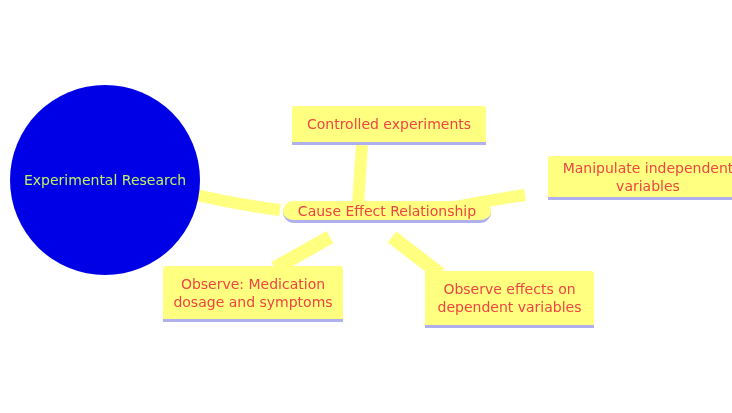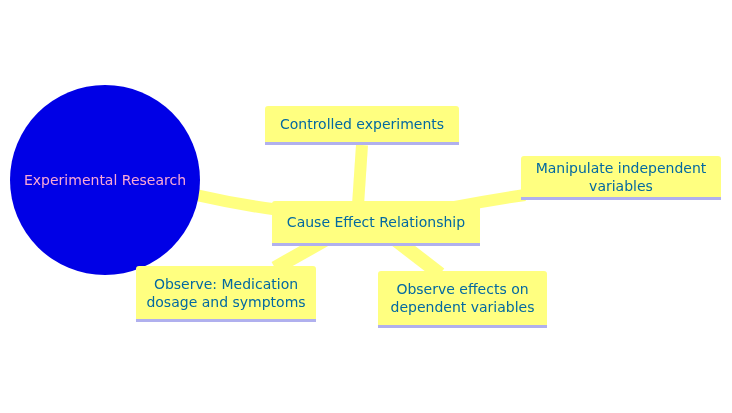--- a/index.html
+++ b/index.html
@@ -2,29 +2,29 @@
 <html><head>
   <meta charset="utf-8">
   <style>
     html, body { margin:0; padding:0; background:#ffffff; }
     body { width:732px; height:413px; position:relative; overflow:hidden;
       font-family:"DejaVu Sans", sans-serif; }
     #canvas { position:absolute; left:0; top:0; width:732px; height:413px; }
     .connector { stroke:#ffff80; fill:none; stroke-linecap:butt; }
     .root { position:absolute; left:10px; top:85px; width:190px; height:190px;
       border-radius:50%; background:#0000e6; display:flex; align-items:center; justify-content:center;
-      color:#f9a8d4; font-size:14px; text-align:center; }
-    .node { position:absolute; background:#ffff80; color:#0369a1; font-size:14px; line-height:18px;
+      color:#bef264; font-size:14px; text-align:center; }
+    .node { position:absolute; background:#ffff80; color:#ef4444; font-size:14px; line-height:18px;
       text-align:center; display:flex; align-items:center; justify-content:center; box-sizing:border-box;
-      border-radius:3px 3px 0 0; border-bottom:3px solid #b0b0ee; padding:0 8px; }
+      border-radius:3px 3px 0 0; border-bottom:3px solid #b0b0ee; padding:0 8px;margin-left:27px; }
     #n-controlled { left:265px; top:106px; width:194px; height:39px; }
-    #n-cause { left:272px; top:201px; width:208px; height:45px; }
+    #n-cause { left:256px; top:201px; width:208px; height:22px;border-radius:15px; }
     #n-manip { left:521px; top:156px; width:200px; height:44px; }
     #n-example { left:136px; top:266px; width:180px; height:56px; }
-    #n-observe { left:378px; top:271px; width:169px; height:57px; }
+    #n-observe { left:398px; top:271px; width:169px; height:57px; }
   </style>
 </head>
 <body>
 
 <svg id="canvas" width="732" height="413">
   <path class="connector" stroke-width="12" d="M 196 195 Q 240 205 280 210"></path>
   <path class="connector" stroke-width="12" d="M 362 145 L 358 205"></path>
   <path class="connector" stroke-width="12" d="M 455 207 Q 490 200 525 195"></path>
   <path class="connector" stroke-width="14" d="M 330 237 L 275 268"></path>
   <path class="connector" stroke-width="14" d="M 392 237 L 440 274"></path>

